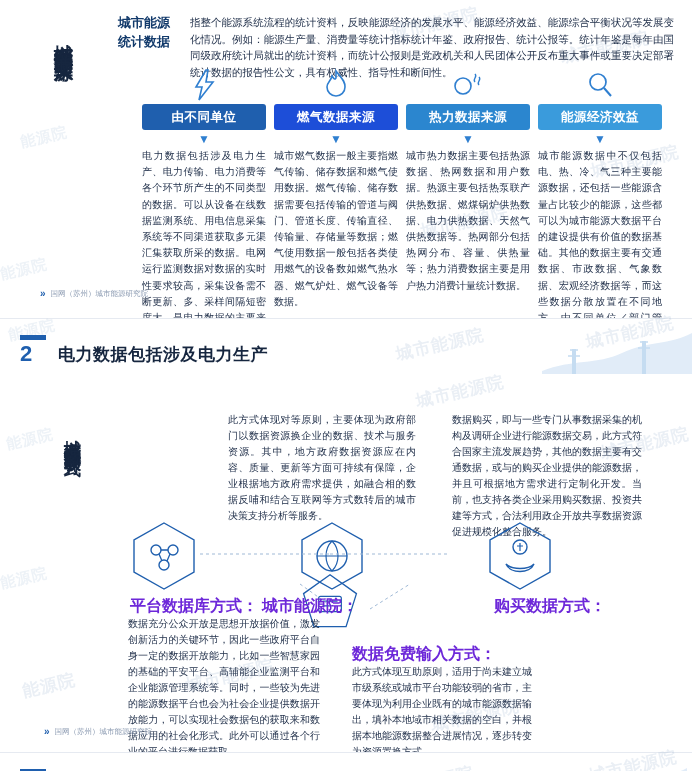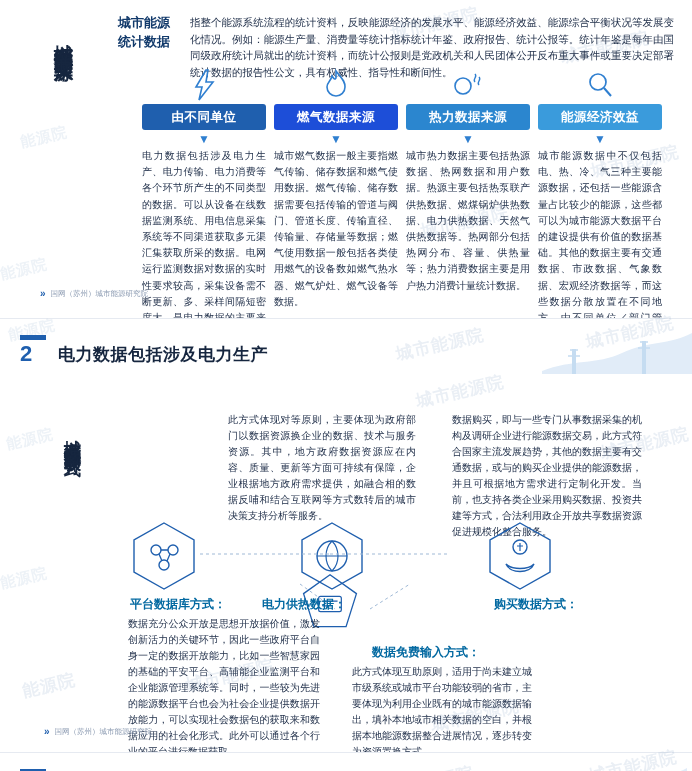--- a/index.html
+++ b/index.html
@@ -155,23 +155,23 @@
     position: absolute;
     right: 0; top: 0;
     width: 150px; height: 56px;
     opacity: .85;
   }
 
   
   .s2 { position: relative; height: 378px; background:#fff; }
   .diamond-label {
     position: absolute;
-    font-size: 12px;
-    font-weight: bold;
-    color: #0369a1;
+    font-size: 16px;
+    font-weight: bold;
+    color: #6d28d9;
   }
   .s2-text {
     position: absolute;
     font-size: 10px;
     line-height: 1.6;
     color: #24334d;
     text-align: justify;
   }
   .hexbox { position: absolute; }
 </style>
@@ -315,22 +315,22 @@
         <path d="M36 23 v8 M33 26 h6" stroke="#1f5fae" stroke-width="1.2"></path>
         <path d="M22 44 c6 6 22 6 28 0 c-4 10 -24 10 -28 0 z" fill="none" stroke="#1f5fae" stroke-width="1.4"></path>
       </svg>
     </div>
 
     <svg style="position:absolute;left:120px;top:140px;width:460px;height:120px;">
       <path d="M80 40 L210 40 M210 40 L330 40 M180 70 L215 95 M250 95 L290 70" stroke="#9fb9d6" stroke-width="1" stroke-dasharray="3 3" fill="none"></path>
     </svg>
 
     <div class="diamond-label" style="left:130px;top:222px;">平台数据库方式：</div>
-    <div class="diamond-label" style="left:262px;top:222px;">电力供热数据：</div>
-    <div class="diamond-label" style="left:352px;top:270px;margin-left:20px;">数据免费输入方式：</div>
+    <div class="diamond-label" style="left:262px;top:222px;">城市能源院：</div>
+    <div class="diamond-label" style="left:352px;top:270px;">数据免费输入方式：</div>
     <div class="diamond-label" style="left:494px;top:222px;font-family:Liberation Mono, monospace;">购买数据方式：</div>
 
     <div class="s2-text" style="left:128px;top:242px;width:192px;">数据充分公众开放是思想开放据价值，激发创新活力的关键环节，因此一些政府平台自身一定的数据开放能力，比如一些智慧家园的基础的平安平台、高辅能企业监测平台和企业能源管理系统等。同时，一些较为先进的能源数据平台也会为社会企业提供数据开放能力，可以实现社会数据包的获取来和数据应用的社会化形式。此外可以通过各个行业的平台进行数据获取。</div>
 
     <div class="s2-text" style="left:352px;top:290px;width:180px;">此方式体现互助原则，适用于尚未建立城市级系统或城市平台功能较弱的省市，主要体现为利用企业既有的城市能源数据输出，填补本地域市相关数据的空白，并根据本地能源数据整合进展情况，逐步转变为资源置换方式。</div>
 
     <div class="slide-foot" style="left:44px;top:352px;">
       <span class="arrows">»</span>
       <span>国网（苏州）城市能源研究院</span>
     </div>

